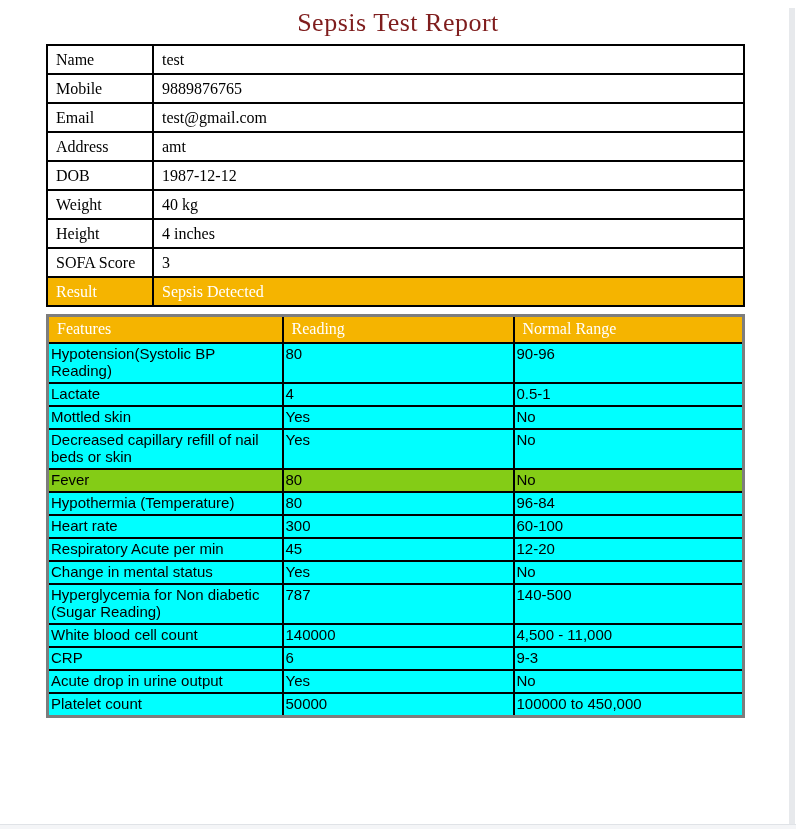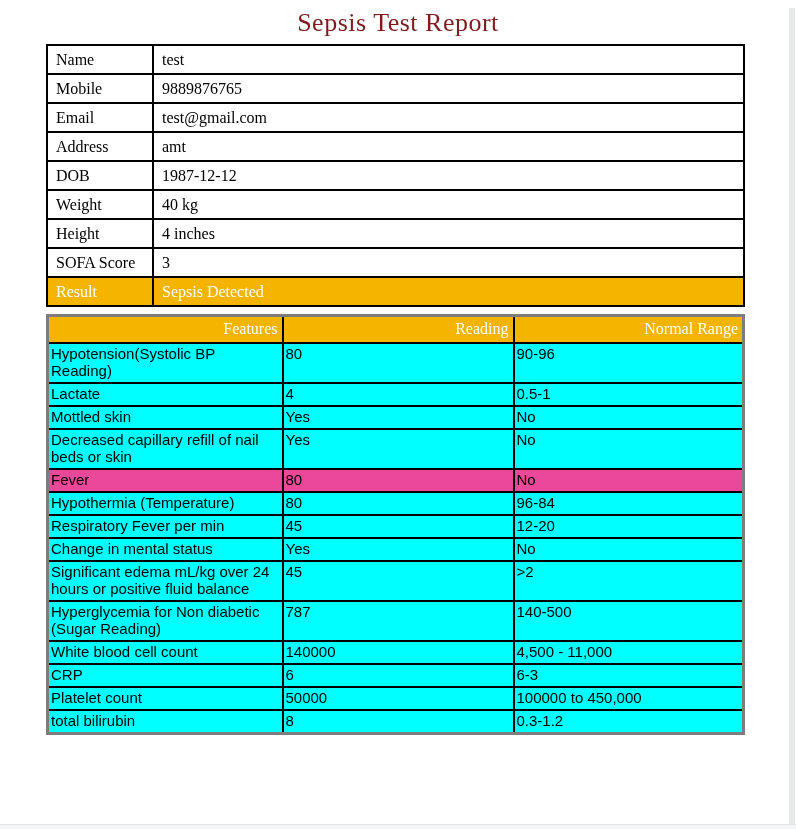--- a/index.html
+++ b/index.html
@@ -18,32 +18,32 @@
     border:2px solid #000; height:29px; padding:0 4px 0 8px;
     font-family:"Liberation Serif", serif; font-size:16px; color:#000;
     vertical-align:middle; overflow:hidden;
   }
   .patient-table td.plabel { width:106px; }
   .patient-table tr.highlight td { background:var(--accent,#F5B400); color:#ffffff; }
 
   .features-table { margin-top:7px; border:3px solid #7d7d7d; }
   .features-table th {
     background:var(--accent,#F5B400); color:#ffffff; font-weight:normal;
-    font-family:"Liberation Serif", serif; font-size:16px; text-align:right;
+    font-family:"Liberation Serif", serif; font-size:16px; text-align:left;
     height:27px; padding:0 4px 0 8px; border:2px solid #000;
   }
   .features-table td {
     border:2px solid #000; background:var(--cyan,#00FFFF);
     font-family:"Liberation Sans", sans-serif; font-size:15px; line-height:17px;
     color:#000; padding:1px 3px 3px 2px; vertical-align:top;
     word-wrap:break-word;
   }
   .features-table col.c1 { width:235px; }
   .features-table col.c2 { width:231px; }
-  .features-table tr.white-row td { background:#ec4899; }
+  .features-table tr.white-row td { background:#84cc16; }
 
   .v-track {
     position:absolute; left:789px; top:0; width:6px; height:816px;
     background:#e7e9ec;
   }
   .h-bar {
     position:absolute; left:0; bottom:0; width:796px; height:13px;
     background:#f4f5f7; border-top:1px solid #e0e3e7;
   }
 </style>
@@ -133,58 +133,58 @@
           <td>Fever</td>
           <td>80</td>
           <td>No</td>
         </tr>
         <tr>
           <td>Hypothermia (Temperature)</td>
           <td>80</td>
           <td>96-84</td>
         </tr>
         <tr>
-          <td>Respiratory Fever per min</td>
+          <td>Heart rate</td>
+          <td>300</td>
+          <td>60-100</td>
+        </tr>
+        <tr>
+          <td>Respiratory Acute per min</td>
           <td>45</td>
           <td>12-20</td>
         </tr>
         <tr>
           <td>Change in mental status</td>
           <td>Yes</td>
           <td>No</td>
-        </tr>
-        <tr>
-          <td>Significant edema mL/kg over 24 hours or positive fluid balance</td>
-          <td>45</td>
-          <td>&gt;2</td>
         </tr>
         <tr>
           <td>Hyperglycemia for Non diabetic (Sugar Reading)</td>
           <td>787</td>
           <td>140-500</td>
         </tr>
         <tr>
           <td>White blood cell count</td>
           <td>140000</td>
           <td>4,500 - 11,000</td>
         </tr>
         <tr>
           <td>CRP</td>
           <td>6</td>
-          <td>6-3</td>
+          <td>9-3</td>
+        </tr>
+        <tr>
+          <td>Acute drop in urine output</td>
+          <td>Yes</td>
+          <td>No</td>
         </tr>
         <tr>
           <td>Platelet count</td>
           <td>50000</td>
           <td>100000 to 450,000</td>
-        </tr>
-        <tr>
-          <td>total bilirubin</td>
-          <td>8</td>
-          <td>0.3-1.2</td>
         </tr>
       </tbody>
   </table>
 
   <div class="v-track"></div>
   <div class="h-bar">
     
   </div>
 
 </div>

